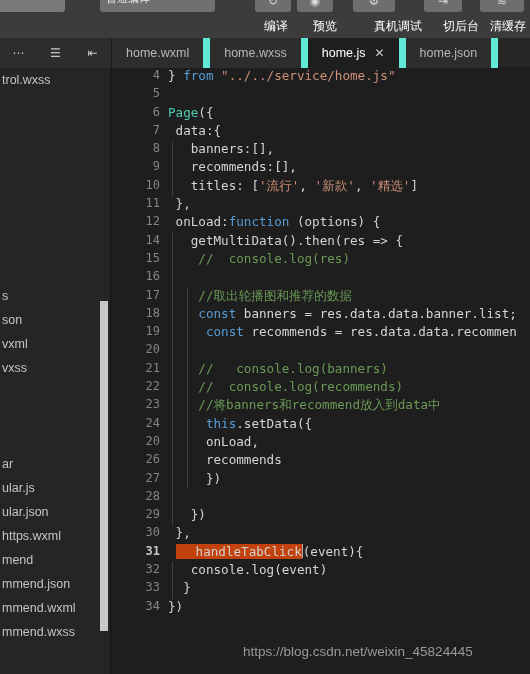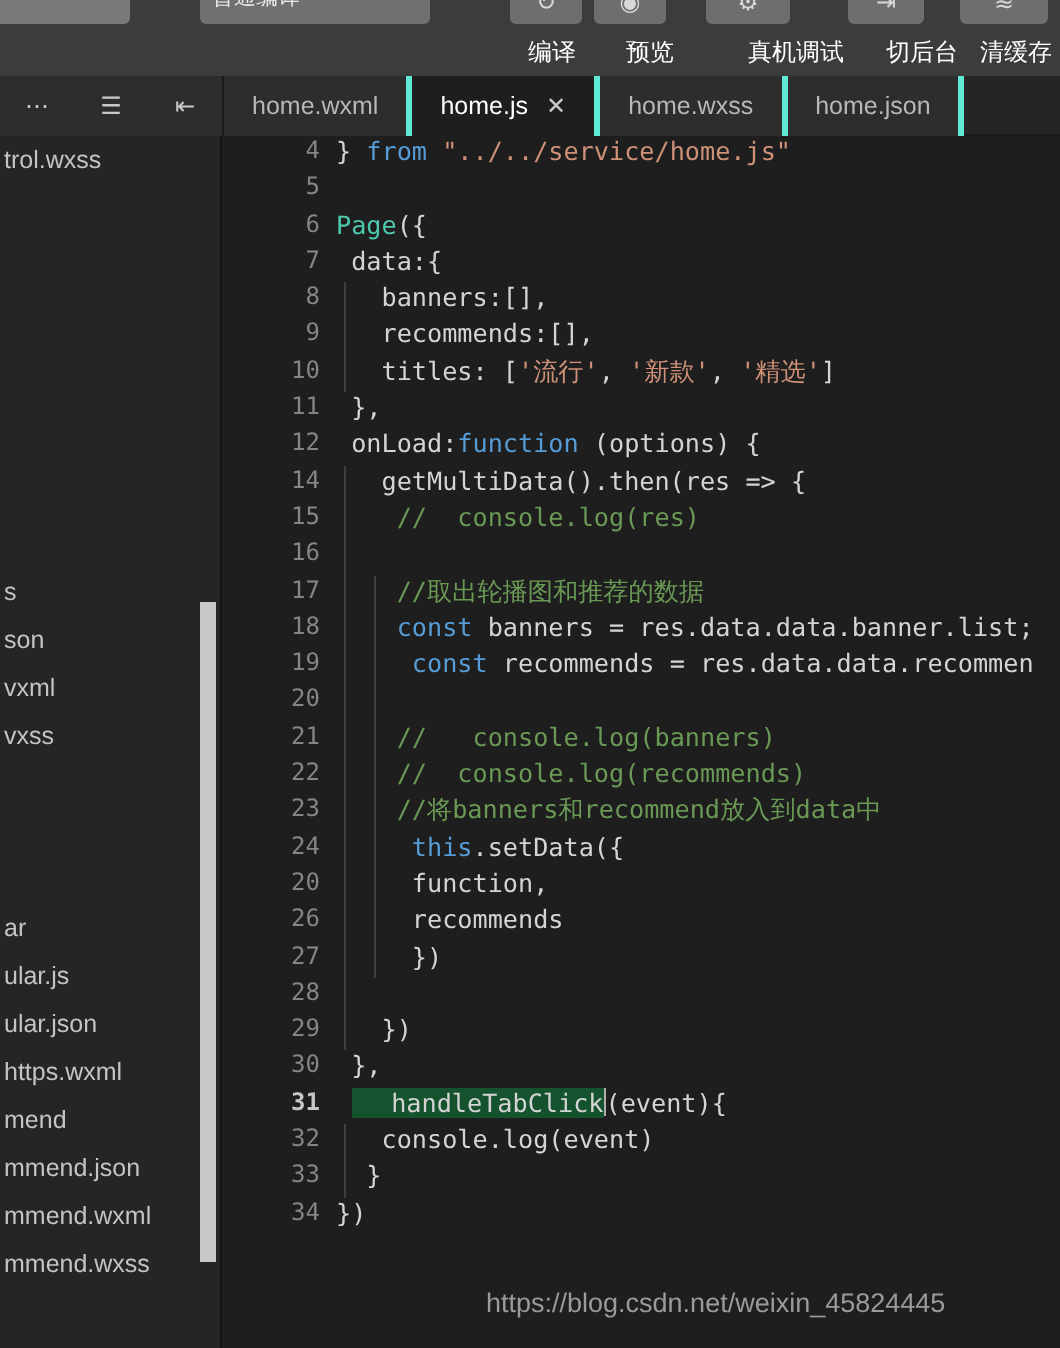--- a/index.html
+++ b/index.html
@@ -68,21 +68,21 @@
     position:absolute; left:112px; top:0; right:0; height:30px;
     display:flex;
   }
   .tab {
     position:relative;
     display:flex; align-items:center; justify-content:center;
     padding:3px 14px;
     background:#2d2d2d;
     color:#b8b8b8;
     font-size:12.5px;
-    border-right:3px solid #5eead4;
+    border-right:7px solid #5eead4;
     white-space:nowrap;
   }
   .tab.active {
     background:#1e1e1e; color:#ffffff;
   }
   .tab .closex {
     margin-left:9px; font-size:12px; color:#c9c9c9; line-height:1;
   }
 
   
@@ -137,21 +137,21 @@
     position:absolute; top:0; width:1px; height:18.3px;
     background:#404040;
   }
   
   .t-key    { color:#569cd6; }     
   .t-fn     { color:#4ec9b0; }     
   .t-str    { color:#ce9178; }     
   .t-com    { color:#6a9955; }     
   .t-plain  { color:#d4d4d4; }
   .t-punc   { color:#d4d4d4; }
-  .sel      { background:#14532d;padding-left:20px; }
+  .sel      { background:#c2410c;padding-left:20px; }
   .caret {
     display:inline-block; width:1px; height:14px;
     background:#aeafad; vertical-align:-2px;
   }
 
   
   .watermark {
     position:absolute; left:243px; top:644px;
     font-size:13.5px; color:#9a9a9a;
     font-family:"Liberation Sans", sans-serif;
@@ -204,26 +204,26 @@
   <div class="tabbar">
     <div class="tab-tools">
       <div class="tool-ic">⋯</div>
       <div class="tool-ic">☰</div>
       <div class="tool-ic">⇤</div>
     </div>
     <div class="tabs">
       <div class="tab">
         <span>home.wxml</span>
       </div>
+      <div class="tab">
+        <span>home.wxss</span>
+      </div>
       <div class="tab active">
         <span>home.js</span>
         <span class="closex">✕</span>
-      </div>
-      <div class="tab">
-        <span>home.wxss</span>
       </div>
       <div class="tab">
         <span>home.json</span>
       </div>
     </div>
   </div>
 
   <div class="sidebar">
     <div id="file-list">
         <div class="file-row"><span>trol.wxss</span></div>
@@ -269,21 +269,21 @@
         <div class="code-line"><span class="ln">15</span><span class="guide" style="left: 60px;"></span><span class="ctext">    <span class="t-com">//  console.log(res)</span></span></div>
         <div class="code-line"><span class="ln">16</span><span class="guide" style="left: 60px;"></span><span class="ctext"></span></div>
         <div class="code-line"><span class="ln">17</span><span class="guide" style="left: 60px;"></span><span class="guide" style="left: 75px;"></span><span class="ctext">    <span class="t-com">//取出轮播图和推荐的数据</span></span></div>
         <div class="code-line"><span class="ln">18</span><span class="guide" style="left: 60px;"></span><span class="guide" style="left: 75px;"></span><span class="ctext">    <span class="t-key">const</span><span class="t-plain"> banners = res.data.data.banner.list;</span></span></div>
         <div class="code-line"><span class="ln">19</span><span class="guide" style="left: 60px;"></span><span class="guide" style="left: 75px;"></span><span class="ctext">     <span class="t-key">const</span><span class="t-plain"> recommends = res.data.data.recommen</span></span></div>
         <div class="code-line"><span class="ln">20</span><span class="guide" style="left: 60px;"></span><span class="guide" style="left: 75px;"></span><span class="ctext"></span></div>
         <div class="code-line"><span class="ln">21</span><span class="guide" style="left: 60px;"></span><span class="guide" style="left: 75px;"></span><span class="ctext">    <span class="t-com">//   console.log(banners)</span></span></div>
         <div class="code-line"><span class="ln">22</span><span class="guide" style="left: 60px;"></span><span class="guide" style="left: 75px;"></span><span class="ctext">    <span class="t-com">//  console.log(recommends)</span></span></div>
         <div class="code-line"><span class="ln">23</span><span class="guide" style="left: 60px;"></span><span class="guide" style="left: 75px;"></span><span class="ctext">    <span class="t-com">//将banners和recommend放入到data中</span></span></div>
         <div class="code-line"><span class="ln">24</span><span class="guide" style="left: 60px;"></span><span class="guide" style="left: 75px;"></span><span class="ctext">     <span class="t-key">this</span><span class="t-plain">.setData({</span></span></div>
-        <div class="code-line"><span class="ln">20</span><span class="guide" style="left: 60px;"></span><span class="guide" style="left: 75px;"></span><span class="ctext">     <span class="t-plain">function,</span></span></div>
+        <div class="code-line"><span class="ln">20</span><span class="guide" style="left: 60px;"></span><span class="guide" style="left: 75px;"></span><span class="ctext">     <span class="t-plain">onLoad,</span></span></div>
         <div class="code-line"><span class="ln">26</span><span class="guide" style="left: 60px;"></span><span class="guide" style="left: 75px;"></span><span class="ctext">     <span class="t-plain">recommends</span></span></div>
         <div class="code-line"><span class="ln">27</span><span class="guide" style="left: 60px;"></span><span class="guide" style="left: 75px;"></span><span class="ctext">     <span class="t-plain">})</span></span></div>
         <div class="code-line"><span class="ln">28</span><span class="guide" style="left: 60px;"></span><span class="ctext"></span></div>
         <div class="code-line"><span class="ln">29</span><span class="guide" style="left: 60px;"></span><span class="ctext">   <span class="t-plain">})</span></span></div>
         <div class="code-line"><span class="ln">30</span><span class="ctext"> <span class="t-plain">},</span></span></div>
         <div class="code-line cur"><span class="ln">31</span><span class="ctext"> <span class="sel">handleTabClick</span><span class="caret"></span><span class="t-plain">(event){</span></span></div>
         <div class="code-line"><span class="ln">32</span><span class="guide" style="left: 60px;"></span><span class="ctext">   <span class="t-plain">console.log(event)</span></span></div>
         <div class="code-line"><span class="ln">33</span><span class="guide" style="left: 60px;"></span><span class="ctext">  <span class="t-plain">}</span></span></div>
         <div class="code-line"><span class="ln">34</span><span class="ctext"><span class="t-plain">})</span></span></div>
       </div>

